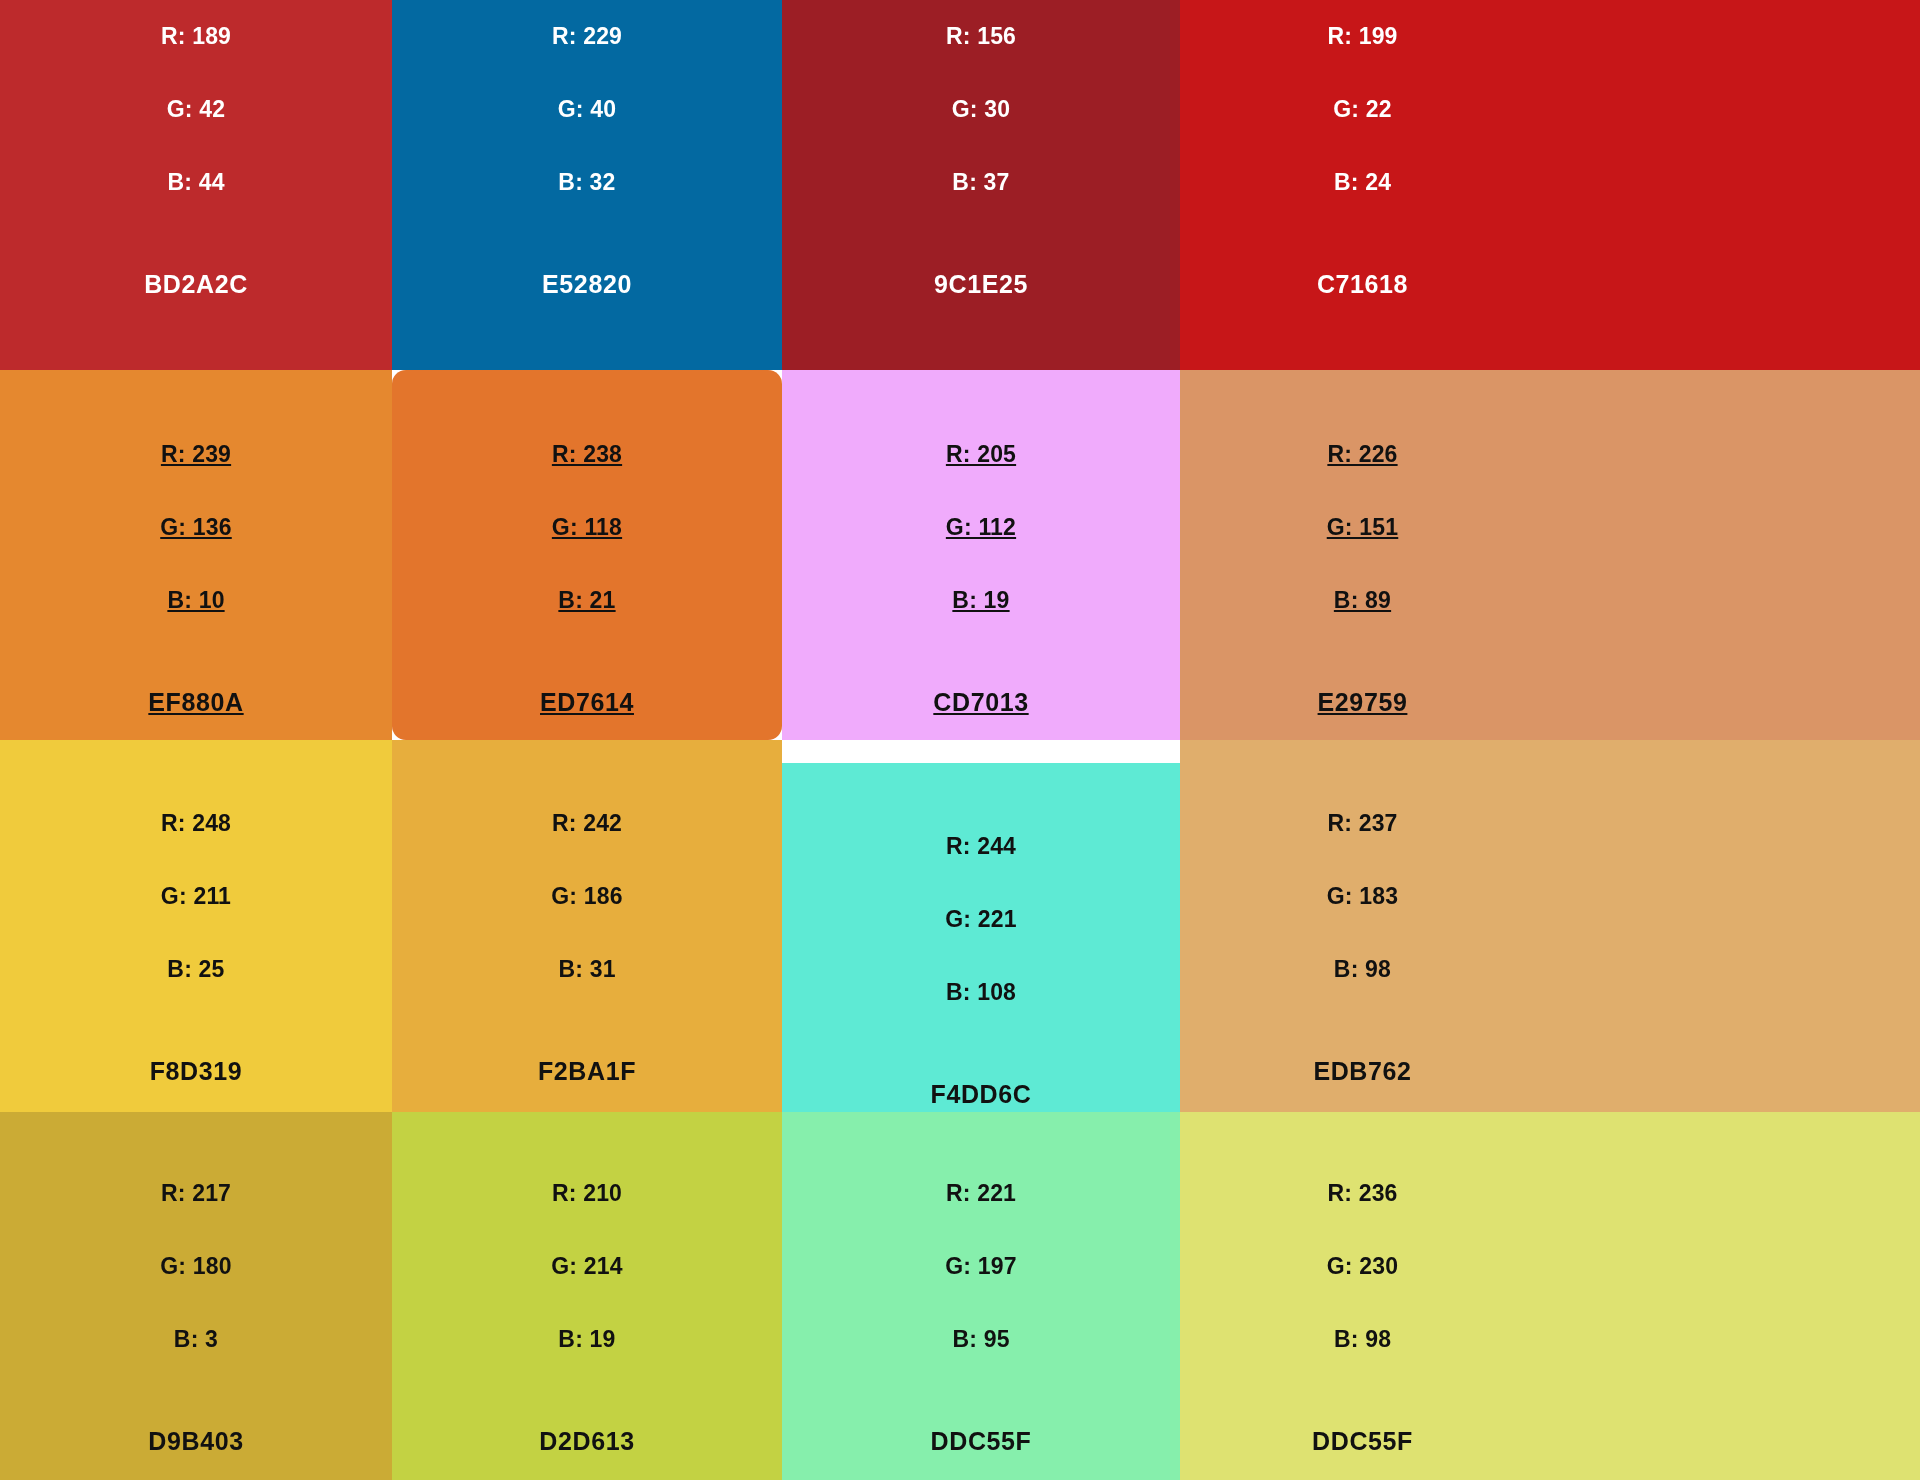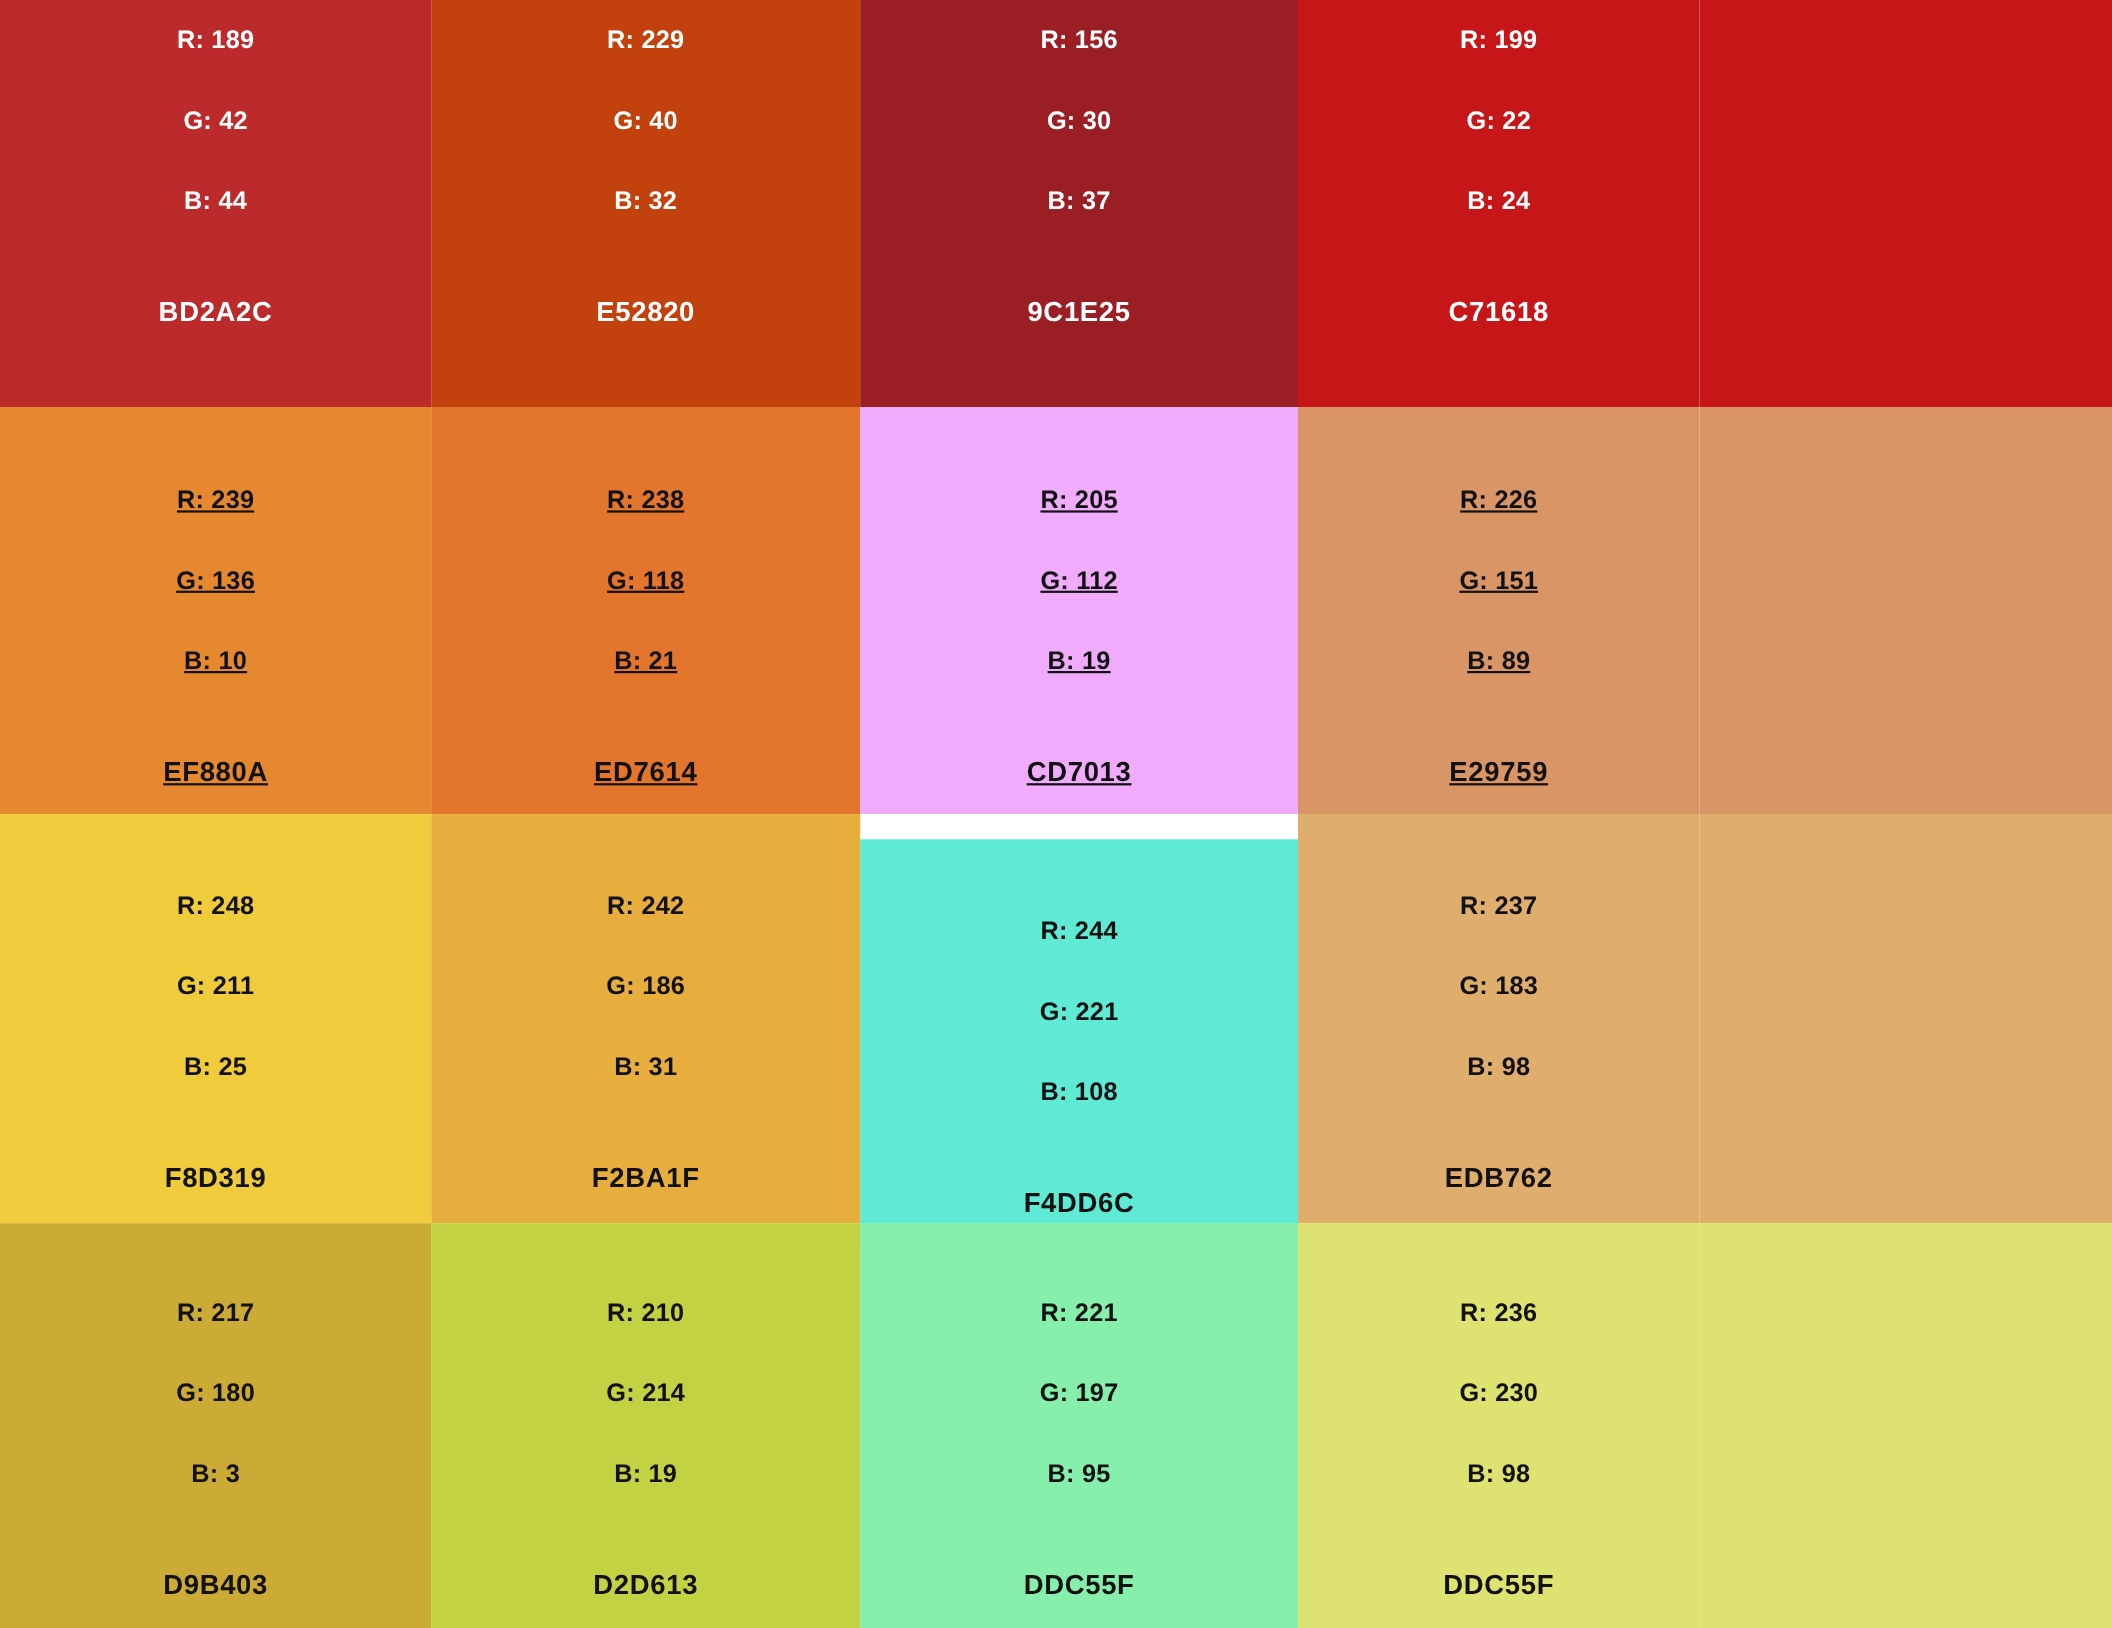--- a/index.html
+++ b/index.html
@@ -66,21 +66,21 @@
 <div id="palette-grid">
 
   <div class="swatch row-1" style="background-color: rgb(189, 42, 44);">
     <div class="swatch-inner light-text">
       <span class="rgb-line">R: 189</span>
       <span class="rgb-line">G: 42</span>
       <span class="rgb-line">B: 44</span>
       <span class="hex-line">BD2A2C</span>
     </div>
   </div>
-  <div class="swatch row-1" style="background-color: #c2410c;">
+  <div class="swatch row-1" style="background-color: #0369a1;">
     <div class="swatch-inner light-text">
       <span class="rgb-line">R: 229</span>
       <span class="rgb-line">G: 40</span>
       <span class="rgb-line">B: 32</span>
       <span class="hex-line">E52820</span>
     </div>
   </div>
   <div class="swatch row-1" style="background-color: rgb(156, 30, 37);">
     <div class="swatch-inner light-text">
       <span class="rgb-line">R: 156</span>
@@ -100,21 +100,21 @@
   <div class="filler row-1" style="background-color: rgb(199, 22, 24);"></div>
 
   <div class="swatch row-2" style="background-color: rgb(229, 136, 47);">
     <div class="swatch-inner dark-text">
       <span class="rgb-line">R: 239</span>
       <span class="rgb-line">G: 136</span>
       <span class="rgb-line">B: 10</span>
       <span class="hex-line">EF880A</span>
     </div>
   </div>
-  <div class="swatch row-2" style="background-color: rgb(227, 117, 44);">
+  <div class="swatch row-2" style="background-color: rgb(227, 117, 44); border-radius: 14px;">
     <div class="swatch-inner dark-text">
       <span class="rgb-line">R: 238</span>
       <span class="rgb-line">G: 118</span>
       <span class="rgb-line">B: 21</span>
       <span class="hex-line">ED7614</span>
     </div>
   </div>
   <div class="swatch row-2" style="background-color: #f0abfc;">
     <div class="swatch-inner dark-text">
       <span class="rgb-line">R: 205</span>

